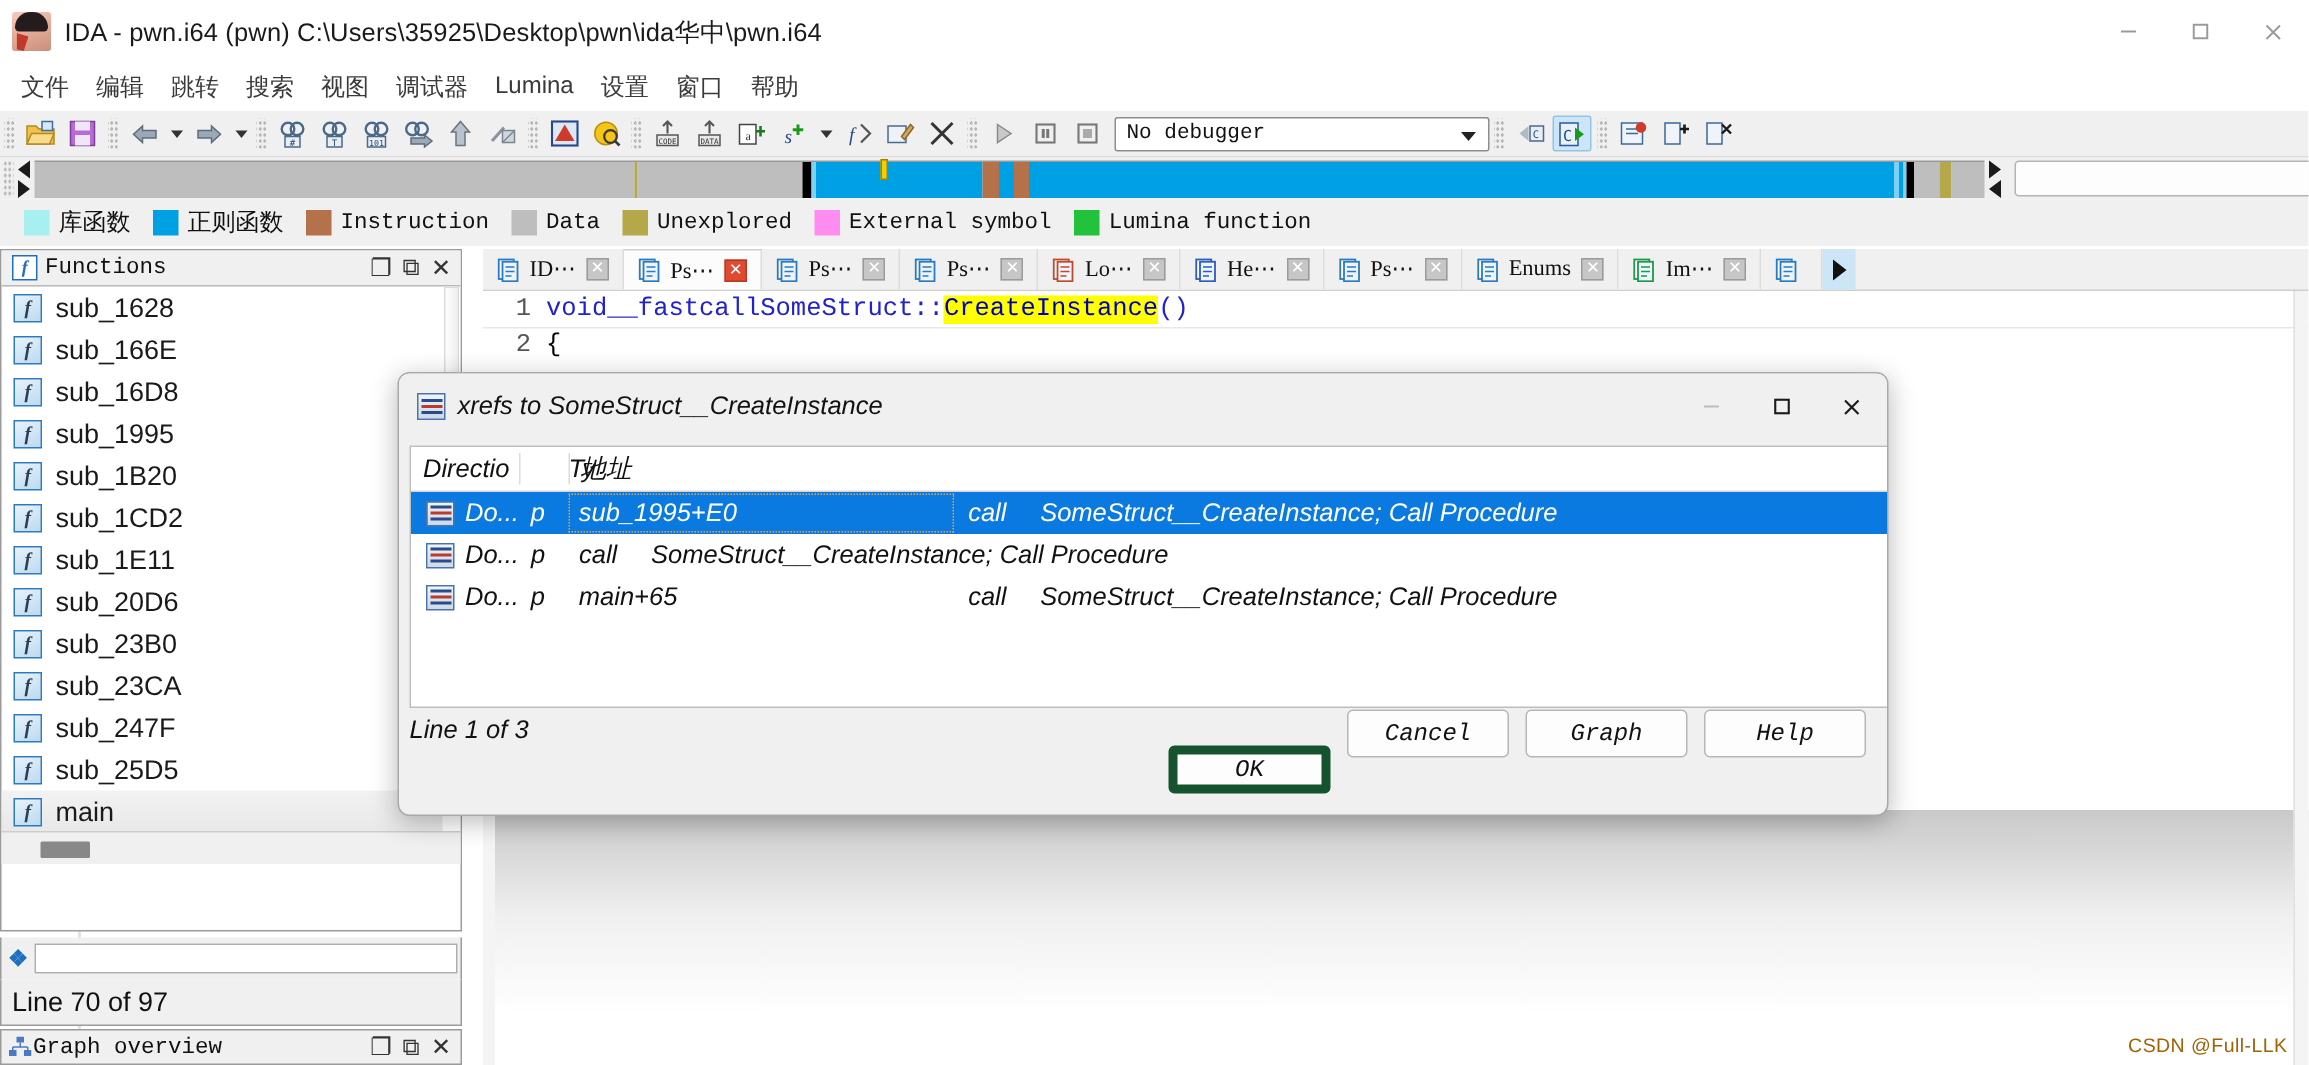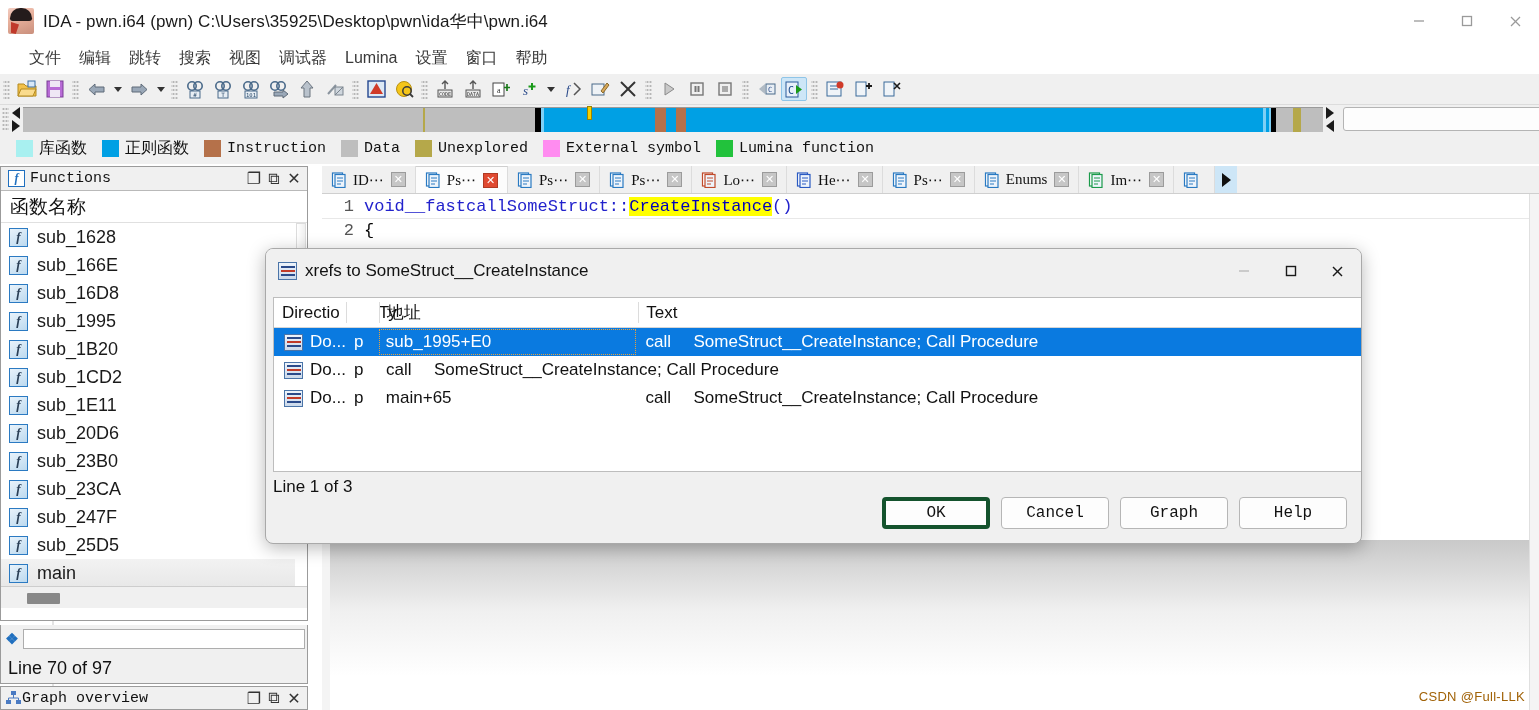--- a/index.html
+++ b/index.html
@@ -50,21 +50,21 @@
   .win-btn {
     width: 48px; display: flex; align-items: center; justify-content: center;
     color: #7a7a7a;
   }
   .win-btn svg { display: block; }
 
   
   .menubar {
     position: absolute; left: 0; top: 42px; width: 1539px; height: 32px;
     background: #ffffff;
-    display: flex; align-items: center; padding-left: 20px;
+    display: flex; align-items: center; padding-left: 5px;
   }
   .menu-item {
     font-size: 16px; color: #3a3a3a; padding: 2px 9px; white-space: nowrap;
   }
 
   
   .toolbar {
     position: absolute; left: 0; top: 74px; width: 1539px; height: 31px;
     background: #f0f0f0;
     border-bottom: 1px solid #dcdcdc;
@@ -286,25 +286,26 @@
     position: absolute; left: 52px; top: 540px; width: 2px; height: 170px;
     background: #e3e3e3;
   }
   .left-edge {
     position: absolute; left: 322px; top: 540px; width: 8px; height: 170px;
     background: #f4f4f4;
   }
 
   
   .dialog {
-    position: absolute; left: 265px; top: 248px; width: 1097px; height: 296px;
+    position: absolute; left: 265px; top: 248px; width: 994px; height: 296px;
     background: #f0f0f0;
     border: 1px solid #a9a9a9; border-radius: 8px;
     box-shadow: 0 4px 18px rgba(0,0,0,.28);
     overflow: hidden;
+    font-style: italic;
   }
   .dlg-title {
     height: 44px; display: flex; align-items: center; background: #f0f0f0;
     padding-left: 12px;
   }
   .xref-ico {
     width: 19px; height: 18px; flex: none; margin-right: 8px;
     border: 1px solid #4a74a8;
     background: linear-gradient(#eef4fb,#cbd9ea);
     position: relative; overflow: hidden;
@@ -350,21 +351,21 @@
   }
   .dlg-buttons {
     position: absolute; right: 14px; bottom: 14px; display: flex; gap: 11px;
   }
   .dbtn {
     width: 108px; height: 32px; background: #fdfdfd;
     border: 1px solid #b6b6b6; border-radius: 4px;
     display: flex; align-items: center; justify-content: center;
     font-family: "Liberation Mono", monospace; font-size: 16px; color: #111;
   }
-  .dbtn.default { border: 4px solid #14532d; }
+  .dbtn.default { border: 6px solid #14532d; margin-top: 24px; }
 
   .watermark {
     position: absolute; right: 14px; bottom: 6px;
     font-size: 13px; color: #a16207; letter-spacing: .3px;
   }
   .rt-edge {
     position: absolute; right: 0; top: 194px; width: 10px; height: 516px;
     background: #f4f4f4; border-left: 1px solid #e0e0e0;
   }
 </style>
@@ -562,20 +563,24 @@
           <rect x="8.5" y="5" width="2" height="6" fill="#777"></rect>
         </svg>
     </div>
     <div class="tb-btn">
       <svg width="16" height="16" viewBox="0 0 16 16">
           <rect x="2" y="2" width="12" height="12" fill="none" stroke="#777" stroke-width="1.4"></rect>
           <rect x="5" y="5" width="6" height="6" fill="#aaa"></rect>
         </svg>
     </div>
 
+    <div class="dbg-select">
+      <span>No debugger</span>
+      <span class="caret"></span>
+    </div>
 
     <div class="tb-grip"></div>
     <div class="tb-btn">
       <svg width="19" height="18" viewBox="0 0 19 18">
           <path d="M2 9 L8 4 L8 14 Z" fill="#b0bac4"></path>
           <rect x="9" y="4" width="9" height="10" fill="#e8eef4" stroke="#4a6a8a"></rect>
           <text x="13" y="12" font-size="7" text-anchor="middle" fill="#2a4a8a" font-family="monospace">C</text>
         </svg>
     </div>
     <div class="tb-btn sel">
@@ -806,21 +811,20 @@
   <div class="rt-edge"></div>
 
   <div class="fnpanel">
     <div class="panel-title">
       <div class="pt-icon">f</div>
       <div class="pt-label">Functions</div>
       <div class="pt-btn">❐</div>
       <div class="pt-btn">⧉</div>
       <div class="pt-btn">✕</div>
     </div>
-    <div class="fn-header">函数名称</div>
     <div class="fn-list" id="fnlist">
 
     <div class="fn-row">
           <div class="fn-ico">f</div>
           <div class="fn-nm">sub_1628</div>
         </div>
         <div class="fn-row">
           <div class="fn-ico">f</div>
           <div class="fn-nm">sub_166E</div>
         </div>
@@ -927,21 +931,20 @@
             </svg>
         </div>
       </div>
     </div>
 
     <div class="xtable">
       <div class="xhead" id="xhead">
           <div class="xh" style="width: 72px;">Directio</div>
           <div class="xh" style="width: 32px; padding-left: 33px;">Ty</div>
           <div class="xh" style="width: 260px;">地址</div>
-          <div class="xh" style="width: 841px;">Text</div>
         </div>
       <div id="xbody">
           <div class="xrow sel">
             <div class="xc" style="width: 72px;">
               <div class="row-ico">
                 <i style="top:2px;background:#2a4a8a"></i>
                 <i style="top:6px;background:#c03a28"></i>
                 <i style="top:10px;background:#2a4a8a"></i>
               </div>
               <span>Do...</span>

